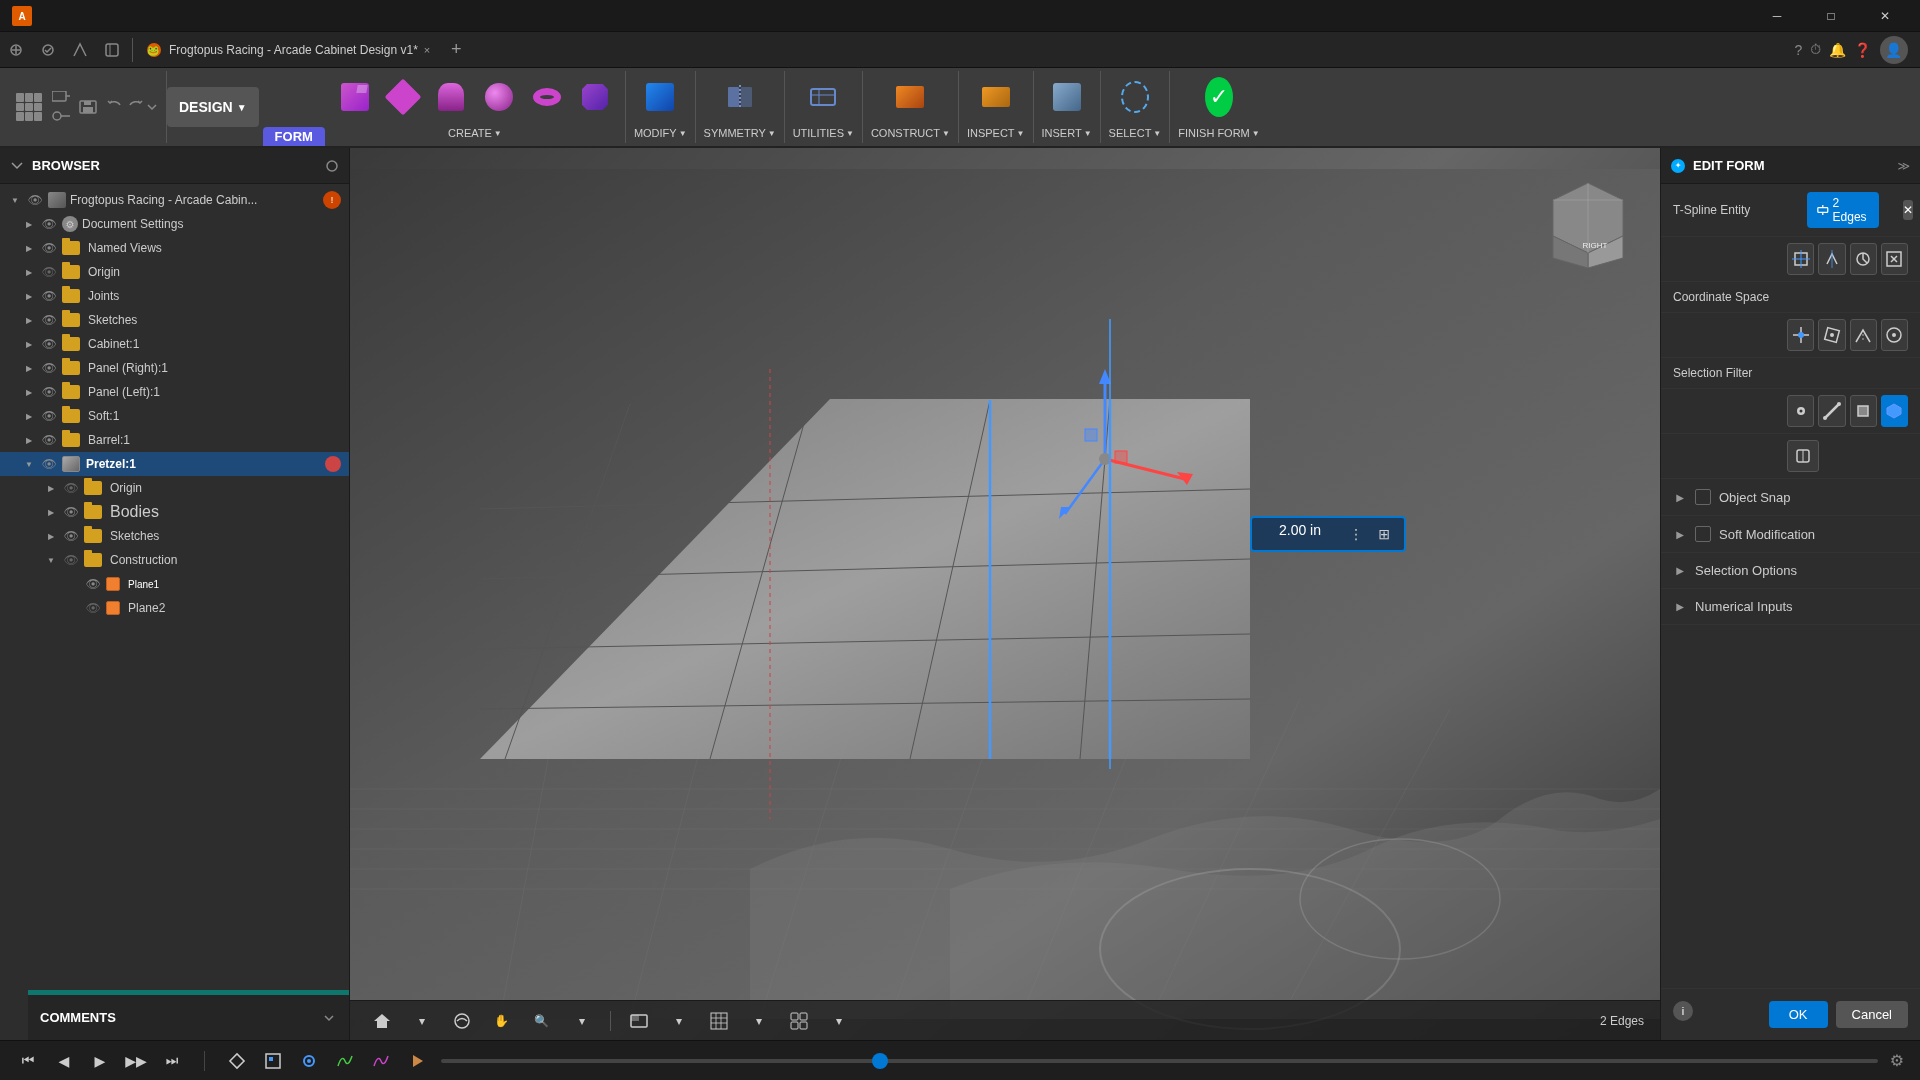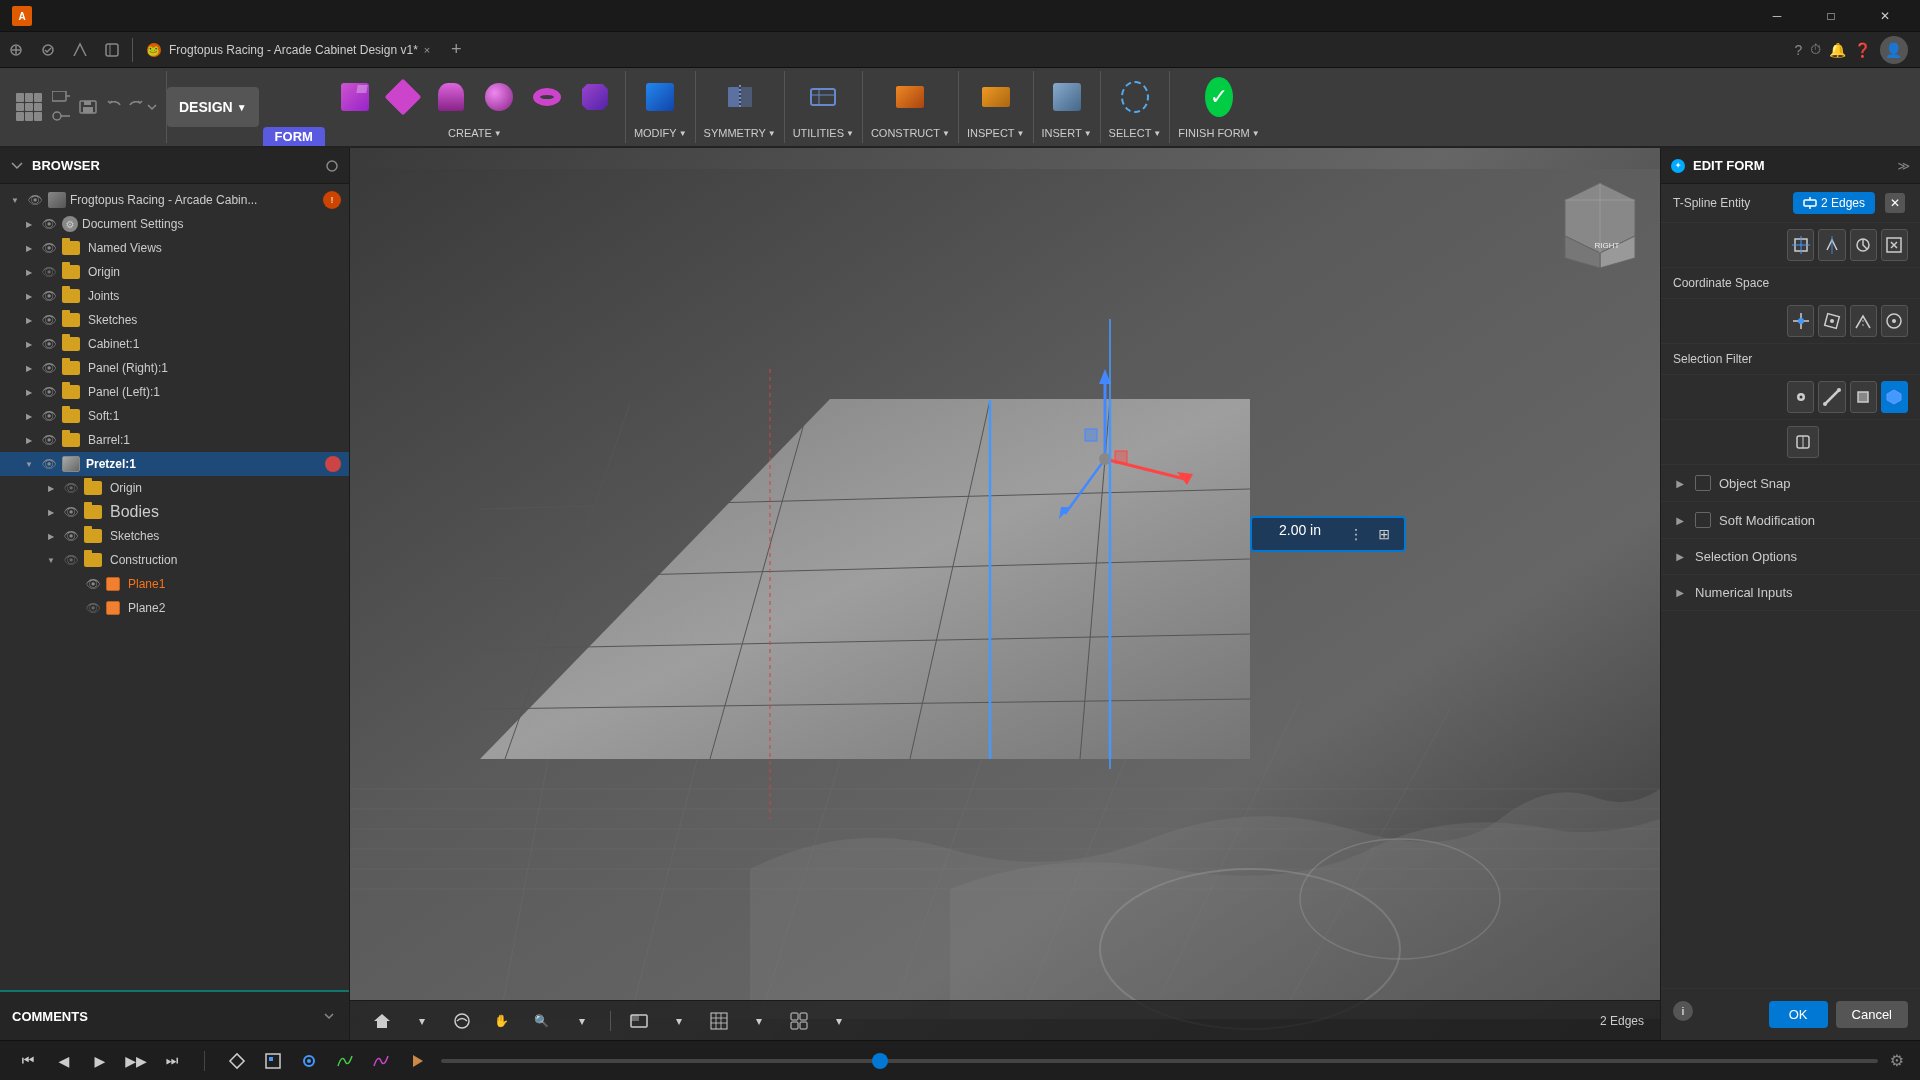--- a/index.html
+++ b/index.html
@@ -44,21 +44,21 @@
     .visibility-icon { width: 18px; height: 18px; display: flex; align-items: center; justify-content: center; font-size: 12px; color: #888; flex-shrink: 0; }
     .folder-icon { width: 18px; height: 14px; background: #d4a020; border-radius: 1px 2px 2px 2px; flex-shrink: 0; position: relative; }
     .folder-icon::before { content: ''; position: absolute; top: -3px; left: 0; width: 8px; height: 4px; background: #d4a020; border-radius: 1px 1px 0 0; }
     .plane-icon { width: 14px; height: 14px; background: #f08030; border-radius: 2px; flex-shrink: 0; border: 1px solid #c06020; }
     .tree-indent-1 { padding-left: 22px; }
     .tree-indent-2 { padding-left: 44px; }
     .tree-indent-3 { padding-left: 66px; }
     .record-btn { width: 16px; height: 16px; background: #cc4444; border-radius: 50%; display: flex; align-items: center; justify-content: center; margin-left: 4px; flex-shrink: 0; }
 
     
-    #comments-section { height: 50px; background: #252525; border-top: 2px solid #0f766e; display: flex; align-items: center; padding: 8px 12px; }
+    #comments-section { height: 50px; background: #252525; border-top: 5px solid #0f766e; display: flex; align-items: center; padding: 8px 12px; margin-left: 28px; }
 
     
     #viewport { flex: 1; position: relative; overflow: hidden; }
     #viewport-canvas { width: 100%; height: 100%; background: linear-gradient(135deg, #3a3a3a 0%, #555 30%, #666 50%, #4a4a4a 70%, #333 100%); position: relative; }
 
     
     #view-gizmo { position: absolute; top: 160px; right: 20px; width: 80px; height: 80px; }
 
     
     #dimension-input { position: absolute; top: 368px; left: 900px; background: #1e3a5a; border: 2px solid #0078d4; border-radius: 4px; display: flex; align-items: flex-start; gap: 4px; padding: 4px 8px; }
@@ -74,21 +74,21 @@
     .vp-separator { width: 1px; height: 20px; background: #555; margin: 0 4px; }
     .vp-edge-count { position: absolute; right: 16px; font-size: 12px; color: #ccc; }
 
     
     #right-panel { width: 260px; background: #2d2d2d; border-left: 1px solid #1a1a1a; display: flex; flex-direction: column; }
     #panel-header { height: 36px; background: #252525; display: flex; align-items: center; padding: 0 10px; gap: 8px; border-bottom: 1px solid #1a1a1a; }
     .panel-title { font-size: 13px; font-weight: bold; color: #fff; flex: 1; }
     .panel-expand { color: #888; cursor: pointer; font-size: 12px; }
 
     
-    .panel-row { display: flex; align-items: center; padding: 8px 12px; gap: 10px; border-bottom: 1px solid #333; }
+    .panel-row { display: flex; align-items: center; padding: 8px 12px; gap: 24px; border-bottom: 1px solid #333; }
     .panel-label { font-size: 12px; color: #ccc; min-width: 110px; }
     .entity-badge { background: #0078d4; border-radius: 4px; padding: 4px 10px; font-size: 12px; color: #fff; display: flex; align-items: center; gap: 4px; cursor: pointer; }
     .entity-clear { width: 20px; height: 20px; background: #555; border-radius: 3px; display: flex; align-items: center; justify-content: center; cursor: pointer; color: #fff; font-size: 12px; }
 
     
     .icon-grid-row { display: flex; align-items: center; padding: 6px 12px; gap: 4px; border-bottom: 1px solid #333; }
     .icon-grid-btn { width: 32px; height: 32px; background: #3a3a3a; border: 1px solid #555; border-radius: 3px; display: flex; align-items: center; justify-content: center; cursor: pointer; color: #ccc; font-size: 14px; }
     .icon-grid-btn.active { background: #0078d4; border-color: #0078d4; }
 
     
@@ -538,21 +538,21 @@
         <div class="expand-arrow">▼</div>
         <div class="visibility-icon" style="color:#666;">👁</div>
         <div class="folder-icon"></div>
         <span style="font-size:12px;color:#ccc;margin-left:4px;">Construction</span>
       </div>
 
       <div class="tree-item tree-indent-3">
         <div class="expand-arrow"></div>
         <div class="visibility-icon">👁</div>
         <div class="plane-icon"></div>
-        <span style="font-size:12px;color:#f97316;margin-left:4px;">Plane1</span>
+        <span style="font-size:10px;color:#ffffff;margin-left:4px;">Plane1</span>
       </div>
 
       <div class="tree-item tree-indent-3">
         <div class="expand-arrow"></div>
         <div class="visibility-icon" style="color:#666;">👁</div>
         <div class="plane-icon"></div>
         <span style="font-size:12px;color:#ccc;margin-left:4px;">Plane2</span>
       </div>
 
     </div>
@@ -649,21 +649,21 @@
 
           <circle cx="0" cy="0" r="6" fill="#888"></circle>
 
           <rect x="-20" y="-30" width="12" height="12" fill="rgba(68,136,255,0.4)" stroke="#4488ff" stroke-width="1"></rect>
           <rect x="10" y="-8" width="12" height="12" fill="rgba(255,68,68,0.4)" stroke="#ff4444" stroke-width="1"></rect>
         </g>
 
         <line x1="760" y1="150" x2="760" y2="600" stroke="#4499ff" stroke-width="2" opacity="0.8"></line>
       </svg>
 
-      <div id="view-gizmo" style="position:absolute;top:30px;right:25px;">
+      <div id="view-gizmo" style="position:absolute;top:30px;right:37px;">
         <svg width="90" height="90" viewBox="0 0 90 90">
 
           <polygon points="45,5 80,22 80,58 45,75 10,58 10,22" fill="#888" stroke="#666" stroke-width="1"></polygon>
 
           <polygon points="45,75 80,58 80,80 45,90" fill="#999" stroke="#666" stroke-width="1"></polygon>
           <polygon points="45,75 10,58 10,80 45,90" fill="#777" stroke="#666" stroke-width="1"></polygon>
 
           <line x1="45" y1="5" x2="45" y2="75" stroke="#aaa" stroke-width="0.5"></line>
           <line x1="10" y1="22" x2="80" y2="22" stroke="#aaa" stroke-width="0.5"></line>
           <text x="52" y="70" font-size="8" fill="#eee" text-anchor="middle">RIGHT</text>

